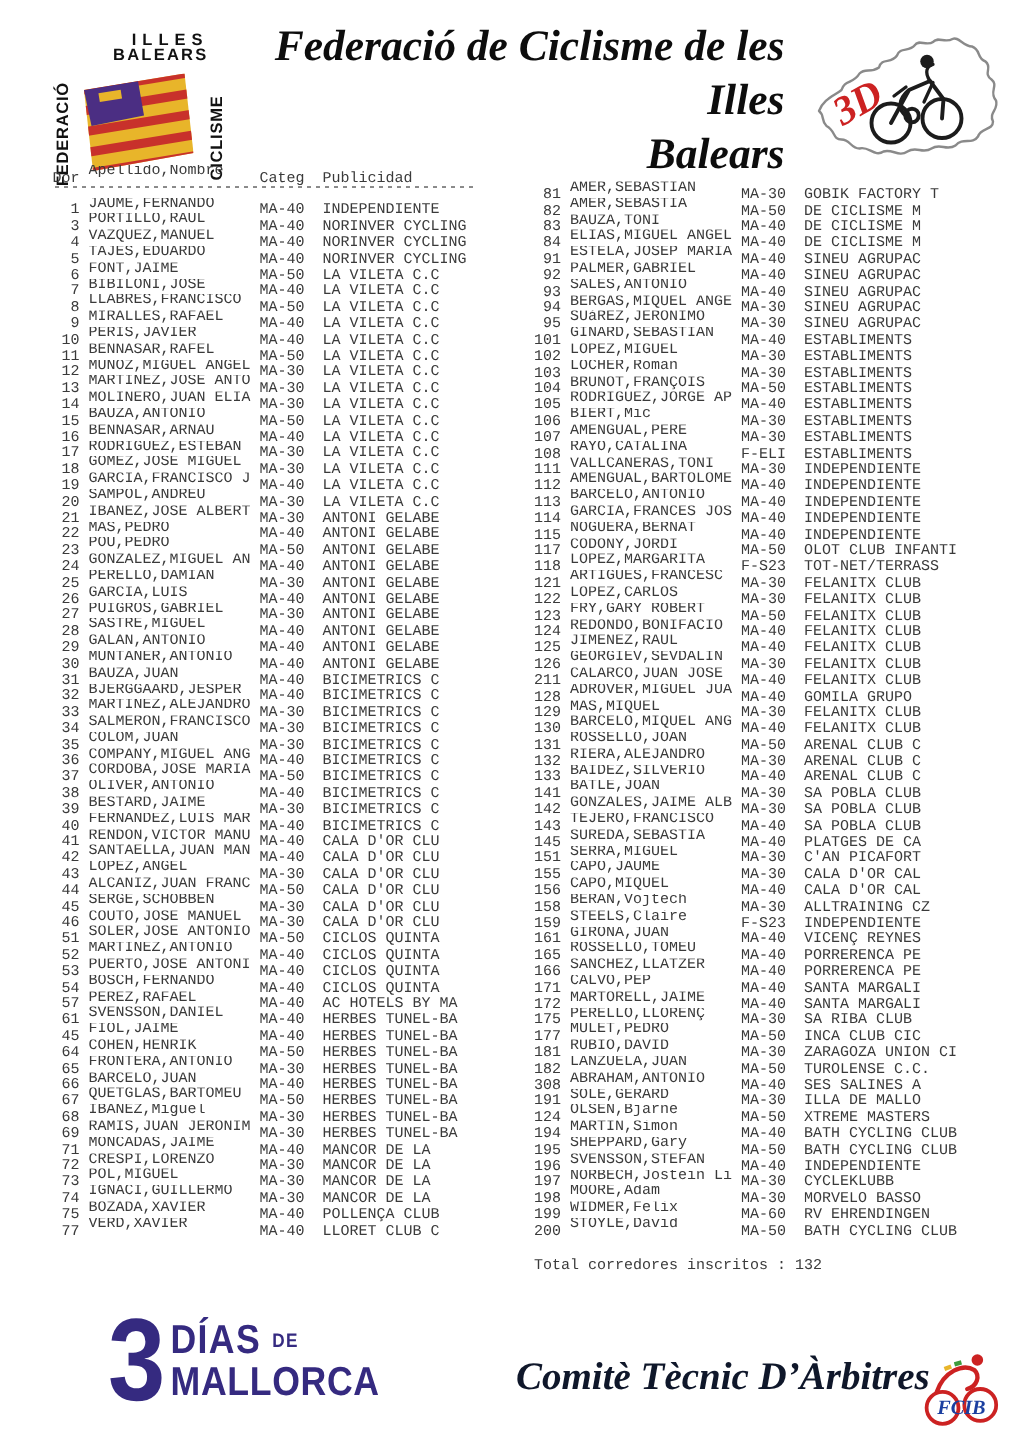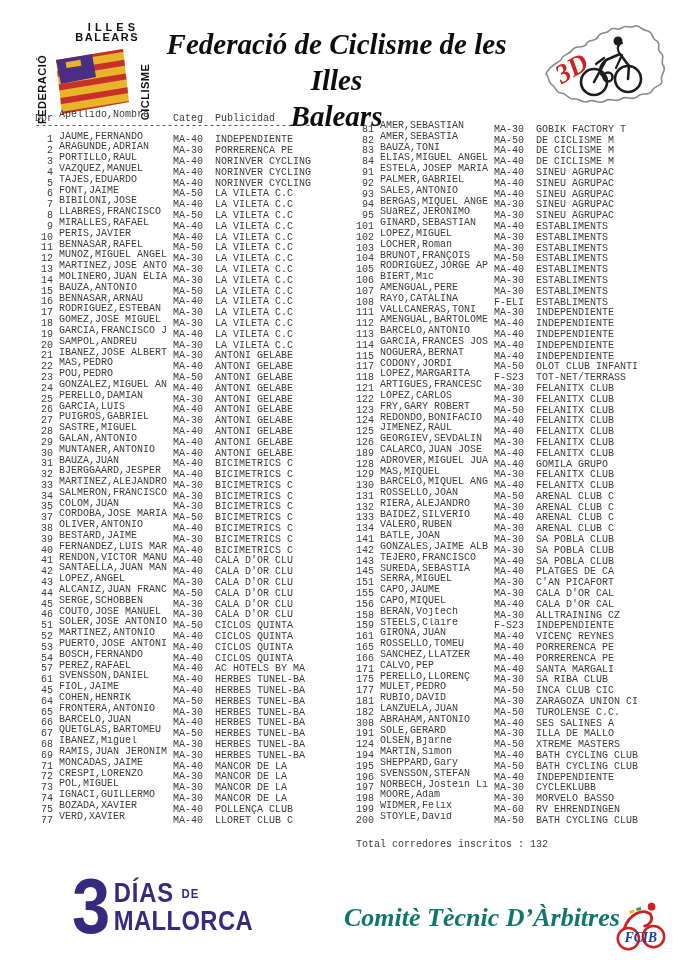--- a/index.html
+++ b/index.html
@@ -12,21 +12,21 @@
   .fed-logo{position:absolute;left:33px;top:20px;width:118px;height:106px;}
   .fed-top{position:absolute;left:14px;top:2px;width:92px;text-align:right;
     font-weight:bold;color:#111;line-height:10px;}
   .fed-top .l1{font-size:11px;letter-spacing:4px;display:block;}
   .fed-top .l2{font-size:11px;letter-spacing:1.5px;display:block;}
   .fed-vert{position:absolute;font-size:11px;font-weight:bold;color:#111;letter-spacing:.5px;
     white-space:nowrap;transform:rotate(-90deg);transform-origin:center;}
   .fed-vert.left{left:-21px;top:68px;width:60px;text-align:center;}
   .fed-vert.right{left:82px;top:66px;width:60px;text-align:center;}
   .fed-flag{position:absolute;left:16px;top:24px;}
-  .doc-title{position:absolute;left:150px;right:155px;top:26px;text-align:center;
+  .doc-title{position:absolute;left:150px;right:155px;top:13px;text-align:right;
     font-family:"Liberation Serif",serif;font-weight:bold;font-style:italic;
     font-size:29px;line-height:36px;color:#0d0d0d;}
   .md-logo{position:absolute;right:6px;top:20px;width:136px;height:104px;}
   
   .mono{font-family:"Liberation Mono",monospace;font-size:10px;line-height:10.8px;
     color:#3a3a3a;white-space:nowrap;}
   .col-left{position:absolute;left:35px;top:110px;}
   .col-right{position:absolute;left:356px;top:121px;}
   .row{height:10.8px;}
   .c-dor{display:inline-block;width:3ch;text-align:right;white-space:pre;}
@@ -39,21 +39,21 @@
   
   .dias-logo{position:absolute;left:72px;top:874px;display:flex;align-items:flex-start;
     color:#352a80;transform:scaleX(.88);transform-origin:left top;}
   .dias-3{font-size:78px;line-height:64px;font-weight:800;letter-spacing:-2px;}
   .dias-text{margin-left:6px;margin-top:6px;}
   .dias-line1{display:block;font-size:27px;line-height:26px;font-weight:800;letter-spacing:1px;}
   .dias-de{font-size:13px;font-weight:800;vertical-align:4px;letter-spacing:1px;}
   .dias-line2{display:block;font-size:27px;line-height:28px;font-weight:800;letter-spacing:.5px;}
   .committee{position:absolute;left:344px;top:903px;
     font-family:"Liberation Serif",serif;font-weight:bold;font-style:italic;
-    font-size:26px;color:#0f766e;white-space:nowrap;}
+    font-size:26px;color:#0f172a;white-space:nowrap;}
   .fcib-logo{position:absolute;right:10px;top:898px;width:58px;height:56px;}
 </style>
 </head>
 <body>
 
 <div class="page">
 
   <div class="fed-logo">
     <div class="fed-top">
       <span class="l1">ILLES</span>
@@ -101,21 +101,20 @@
     </g>
   </svg>
 
   <div class="col-left mono">
     <div class="row">
       <span class="c-dor hdr">Dor</span><span class="c-name">Apellido,Nombre</span><span class="c-cat">Categ</span><span class="c-pub">Publicidad</span>
     </div>
     <div class="row divider">-----------------------------------------------</div>
     <div id="rows-left">
         <div class="row"><span class="c-dor">1</span><span class="c-name">JAUME,FERNANDO</span><span class="c-cat">MA-40</span><span class="c-pub">INDEPENDIENTE</span></div>
-        <div class="row"><span class="c-dor">2</span><span class="c-name">ARAGUNDE,ADRIAN</span><span class="c-cat">MA-30</span><span class="c-pub">PORRERENCA PE</span></div>
         <div class="row"><span class="c-dor">3</span><span class="c-name">PORTILLO,RAUL</span><span class="c-cat">MA-40</span><span class="c-pub">NORINVER CYCLING</span></div>
         <div class="row"><span class="c-dor">4</span><span class="c-name">VAZQUEZ,MANUEL</span><span class="c-cat">MA-40</span><span class="c-pub">NORINVER CYCLING</span></div>
         <div class="row"><span class="c-dor">5</span><span class="c-name">TAJES,EDUARDO</span><span class="c-cat">MA-40</span><span class="c-pub">NORINVER CYCLING</span></div>
         <div class="row"><span class="c-dor">6</span><span class="c-name">FONT,JAIME</span><span class="c-cat">MA-50</span><span class="c-pub">LA VILETA C.C</span></div>
         <div class="row"><span class="c-dor">7</span><span class="c-name">BIBILONI,JOSE</span><span class="c-cat">MA-40</span><span class="c-pub">LA VILETA C.C</span></div>
         <div class="row"><span class="c-dor">8</span><span class="c-name">LLABRES,FRANCISCO</span><span class="c-cat">MA-50</span><span class="c-pub">LA VILETA C.C</span></div>
         <div class="row"><span class="c-dor">9</span><span class="c-name">MIRALLES,RAFAEL</span><span class="c-cat">MA-40</span><span class="c-pub">LA VILETA C.C</span></div>
         <div class="row"><span class="c-dor">10</span><span class="c-name">PERIS,JAVIER</span><span class="c-cat">MA-40</span><span class="c-pub">LA VILETA C.C</span></div>
         <div class="row"><span class="c-dor">11</span><span class="c-name">BENNASAR,RAFEL</span><span class="c-cat">MA-50</span><span class="c-pub">LA VILETA C.C</span></div>
         <div class="row"><span class="c-dor">12</span><span class="c-name">MUÑOZ,MIGUEL ANGEL</span><span class="c-cat">MA-30</span><span class="c-pub">LA VILETA C.C</span></div>
@@ -135,20 +134,21 @@
         <div class="row"><span class="c-dor">26</span><span class="c-name">GARCIA,LUIS</span><span class="c-cat">MA-40</span><span class="c-pub">ANTONI GELABE</span></div>
         <div class="row"><span class="c-dor">27</span><span class="c-name">PUIGROS,GABRIEL</span><span class="c-cat">MA-30</span><span class="c-pub">ANTONI GELABE</span></div>
         <div class="row"><span class="c-dor">28</span><span class="c-name">SASTRE,MIGUEL</span><span class="c-cat">MA-40</span><span class="c-pub">ANTONI GELABE</span></div>
         <div class="row"><span class="c-dor">29</span><span class="c-name">GALAN,ANTONIO</span><span class="c-cat">MA-40</span><span class="c-pub">ANTONI GELABE</span></div>
         <div class="row"><span class="c-dor">30</span><span class="c-name">MUNTANER,ANTONIO</span><span class="c-cat">MA-40</span><span class="c-pub">ANTONI GELABE</span></div>
         <div class="row"><span class="c-dor">31</span><span class="c-name">BAUZA,JUAN</span><span class="c-cat">MA-40</span><span class="c-pub">BICIMETRICS C</span></div>
         <div class="row"><span class="c-dor">32</span><span class="c-name">BJERGGAARD,JESPER</span><span class="c-cat">MA-40</span><span class="c-pub">BICIMETRICS C</span></div>
         <div class="row"><span class="c-dor">33</span><span class="c-name">MARTINEZ,ALEJANDRO</span><span class="c-cat">MA-30</span><span class="c-pub">BICIMETRICS C</span></div>
         <div class="row"><span class="c-dor">34</span><span class="c-name">SALMERON,FRANCISCO</span><span class="c-cat">MA-30</span><span class="c-pub">BICIMETRICS C</span></div>
         <div class="row"><span class="c-dor">35</span><span class="c-name">COLOM,JUAN</span><span class="c-cat">MA-30</span><span class="c-pub">BICIMETRICS C</span></div>
+        <div class="row"><span class="c-dor">36</span><span class="c-name">COMPANY,MIGUEL ANG</span><span class="c-cat">MA-40</span><span class="c-pub">BICIMETRICS C</span></div>
         <div class="row"><span class="c-dor">37</span><span class="c-name">CORDOBA,JOSE MARIA</span><span class="c-cat">MA-50</span><span class="c-pub">BICIMETRICS C</span></div>
         <div class="row"><span class="c-dor">38</span><span class="c-name">OLIVER,ANTONIO</span><span class="c-cat">MA-40</span><span class="c-pub">BICIMETRICS C</span></div>
         <div class="row"><span class="c-dor">39</span><span class="c-name">BESTARD,JAIME</span><span class="c-cat">MA-30</span><span class="c-pub">BICIMETRICS C</span></div>
         <div class="row"><span class="c-dor">40</span><span class="c-name">FERNANDEZ,LUIS MAR</span><span class="c-cat">MA-40</span><span class="c-pub">BICIMETRICS C</span></div>
         <div class="row"><span class="c-dor">41</span><span class="c-name">RENDON,VICTOR MANU</span><span class="c-cat">MA-40</span><span class="c-pub">CALA D'OR CLU</span></div>
         <div class="row"><span class="c-dor">42</span><span class="c-name">SANTAELLA,JUAN MAN</span><span class="c-cat">MA-40</span><span class="c-pub">CALA D'OR CLU</span></div>
         <div class="row"><span class="c-dor">43</span><span class="c-name">LOPEZ,ANGEL</span><span class="c-cat">MA-30</span><span class="c-pub">CALA D'OR CLU</span></div>
         <div class="row"><span class="c-dor">44</span><span class="c-name">ALCAÑIZ,JUAN FRANC</span><span class="c-cat">MA-50</span><span class="c-pub">CALA D'OR CLU</span></div>
         <div class="row"><span class="c-dor">45</span><span class="c-name">SERGE,SCHOBBEN</span><span class="c-cat">MA-30</span><span class="c-pub">CALA D'OR CLU</span></div>
         <div class="row"><span class="c-dor">46</span><span class="c-name">COUTO,JOSE MANUEL</span><span class="c-cat">MA-30</span><span class="c-pub">CALA D'OR CLU</span></div>
@@ -199,41 +199,41 @@
         <div class="row"><span class="c-dor">114</span><span class="c-name">GARCIA,FRANCES JOS</span><span class="c-cat">MA-40</span><span class="c-pub">INDEPENDIENTE</span></div>
         <div class="row"><span class="c-dor">115</span><span class="c-name">NOGUERA,BERNAT</span><span class="c-cat">MA-40</span><span class="c-pub">INDEPENDIENTE</span></div>
         <div class="row"><span class="c-dor">117</span><span class="c-name">CODONY,JORDI</span><span class="c-cat">MA-50</span><span class="c-pub">OLOT CLUB INFANTI</span></div>
         <div class="row"><span class="c-dor">118</span><span class="c-name">LOPEZ,MARGARITA</span><span class="c-cat">F-S23</span><span class="c-pub">TOT-NET/TERRASS</span></div>
         <div class="row"><span class="c-dor">121</span><span class="c-name">ARTIGUES,FRANCESC</span><span class="c-cat">MA-30</span><span class="c-pub">FELANITX CLUB</span></div>
         <div class="row"><span class="c-dor">122</span><span class="c-name">LOPEZ,CARLOS</span><span class="c-cat">MA-30</span><span class="c-pub">FELANITX CLUB</span></div>
         <div class="row"><span class="c-dor">123</span><span class="c-name">FRY,GARY ROBERT</span><span class="c-cat">MA-50</span><span class="c-pub">FELANITX CLUB</span></div>
         <div class="row"><span class="c-dor">124</span><span class="c-name">REDONDO,BONIFACIO</span><span class="c-cat">MA-40</span><span class="c-pub">FELANITX CLUB</span></div>
         <div class="row"><span class="c-dor">125</span><span class="c-name">JIMENEZ,RAUL</span><span class="c-cat">MA-40</span><span class="c-pub">FELANITX CLUB</span></div>
         <div class="row"><span class="c-dor">126</span><span class="c-name">GEORGIEV,SEVDALIN</span><span class="c-cat">MA-30</span><span class="c-pub">FELANITX CLUB</span></div>
-        <div class="row"><span class="c-dor">189</span><span class="c-name">CALARCO,JUAN JOSE</span><span class="c-cat">MA-40</span><span class="c-pub">FELANITX CLUB</span></div>
+        <div class="row"><span class="c-dor">211</span><span class="c-name">CALARCO,JUAN JOSE</span><span class="c-cat">MA-40</span><span class="c-pub">FELANITX CLUB</span></div>
         <div class="row"><span class="c-dor">128</span><span class="c-name">ADROVER,MIGUEL JUA</span><span class="c-cat">MA-40</span><span class="c-pub">GOMILA GRUPO</span></div>
         <div class="row"><span class="c-dor">129</span><span class="c-name">MAS,MIQUEL</span><span class="c-cat">MA-30</span><span class="c-pub">FELANITX CLUB</span></div>
         <div class="row"><span class="c-dor">130</span><span class="c-name">BARCELO,MIQUEL ANG</span><span class="c-cat">MA-40</span><span class="c-pub">FELANITX CLUB</span></div>
         <div class="row"><span class="c-dor">131</span><span class="c-name">ROSSELLO,JOAN</span><span class="c-cat">MA-50</span><span class="c-pub">ARENAL CLUB C</span></div>
         <div class="row"><span class="c-dor">132</span><span class="c-name">RIERA,ALEJANDRO</span><span class="c-cat">MA-30</span><span class="c-pub">ARENAL CLUB C</span></div>
         <div class="row"><span class="c-dor">133</span><span class="c-name">BAIDEZ,SILVERIO</span><span class="c-cat">MA-40</span><span class="c-pub">ARENAL CLUB C</span></div>
-        <div class="row"><span class="c-dor">134</span><span class="c-name">VALERO,RUBEN</span><span class="c-cat">MA-30</span><span class="c-pub">ARENAL CLUB C</span></div>
         <div class="row"><span class="c-dor">141</span><span class="c-name">BATLE,JOAN</span><span class="c-cat">MA-30</span><span class="c-pub">SA POBLA CLUB</span></div>
         <div class="row"><span class="c-dor">142</span><span class="c-name">GONZALES,JAIME ALB</span><span class="c-cat">MA-30</span><span class="c-pub">SA POBLA CLUB</span></div>
         <div class="row"><span class="c-dor">143</span><span class="c-name">TEJERO,FRANCISCO</span><span class="c-cat">MA-40</span><span class="c-pub">SA POBLA CLUB</span></div>
         <div class="row"><span class="c-dor">145</span><span class="c-name">SUREDA,SEBASTIA</span><span class="c-cat">MA-40</span><span class="c-pub">PLATGES DE CA</span></div>
         <div class="row"><span class="c-dor">151</span><span class="c-name">SERRA,MIGUEL</span><span class="c-cat">MA-30</span><span class="c-pub">C'AN PICAFORT</span></div>
         <div class="row"><span class="c-dor">155</span><span class="c-name">CAPO,JAUME</span><span class="c-cat">MA-30</span><span class="c-pub">CALA D'OR CAL</span></div>
         <div class="row"><span class="c-dor">156</span><span class="c-name">CAPO,MIQUEL</span><span class="c-cat">MA-40</span><span class="c-pub">CALA D'OR CAL</span></div>
         <div class="row"><span class="c-dor">158</span><span class="c-name">BERAN,Vojtech</span><span class="c-cat">MA-30</span><span class="c-pub">ALLTRAINING CZ</span></div>
         <div class="row"><span class="c-dor">159</span><span class="c-name">STEELS,Claire</span><span class="c-cat">F-S23</span><span class="c-pub">INDEPENDIENTE</span></div>
         <div class="row"><span class="c-dor">161</span><span class="c-name">GIRONA,JUAN</span><span class="c-cat">MA-40</span><span class="c-pub">VICENÇ REYNES</span></div>
         <div class="row"><span class="c-dor">165</span><span class="c-name">ROSSELLO,TOMEU</span><span class="c-cat">MA-40</span><span class="c-pub">PORRERENCA PE</span></div>
         <div class="row"><span class="c-dor">166</span><span class="c-name">SANCHEZ,LLATZER</span><span class="c-cat">MA-40</span><span class="c-pub">PORRERENCA PE</span></div>
         <div class="row"><span class="c-dor">171</span><span class="c-name">CALVO,PEP</span><span class="c-cat">MA-40</span><span class="c-pub">SANTA MARGALI</span></div>
+        <div class="row"><span class="c-dor">172</span><span class="c-name">MARTORELL,JAIME</span><span class="c-cat">MA-40</span><span class="c-pub">SANTA MARGALI</span></div>
         <div class="row"><span class="c-dor">175</span><span class="c-name">PERELLO,LLORENÇ</span><span class="c-cat">MA-30</span><span class="c-pub">SA RIBA CLUB</span></div>
         <div class="row"><span class="c-dor">177</span><span class="c-name">MULET,PEDRO</span><span class="c-cat">MA-50</span><span class="c-pub">INCA CLUB CIC</span></div>
         <div class="row"><span class="c-dor">181</span><span class="c-name">RUBIO,DAVID</span><span class="c-cat">MA-30</span><span class="c-pub">ZARAGOZA UNION CI</span></div>
         <div class="row"><span class="c-dor">182</span><span class="c-name">LANZUELA,JUAN</span><span class="c-cat">MA-50</span><span class="c-pub">TUROLENSE C.C.</span></div>
         <div class="row"><span class="c-dor">308</span><span class="c-name">ABRAHAM,ANTONIO</span><span class="c-cat">MA-40</span><span class="c-pub">SES SALINES A</span></div>
         <div class="row"><span class="c-dor">191</span><span class="c-name">SOLE,GERARD</span><span class="c-cat">MA-30</span><span class="c-pub">ILLA DE MALLO</span></div>
         <div class="row"><span class="c-dor">124</span><span class="c-name">OLSEN,Bjarne</span><span class="c-cat">MA-50</span><span class="c-pub">XTREME MASTERS</span></div>
         <div class="row"><span class="c-dor">194</span><span class="c-name">MARTIN,Simon</span><span class="c-cat">MA-40</span><span class="c-pub">BATH CYCLING CLUB</span></div>
         <div class="row"><span class="c-dor">195</span><span class="c-name">SHEPPARD,Gary</span><span class="c-cat">MA-50</span><span class="c-pub">BATH CYCLING CLUB</span></div>
         <div class="row"><span class="c-dor">196</span><span class="c-name">SVENSSON,STEFAN</span><span class="c-cat">MA-40</span><span class="c-pub">INDEPENDIENTE</span></div>

